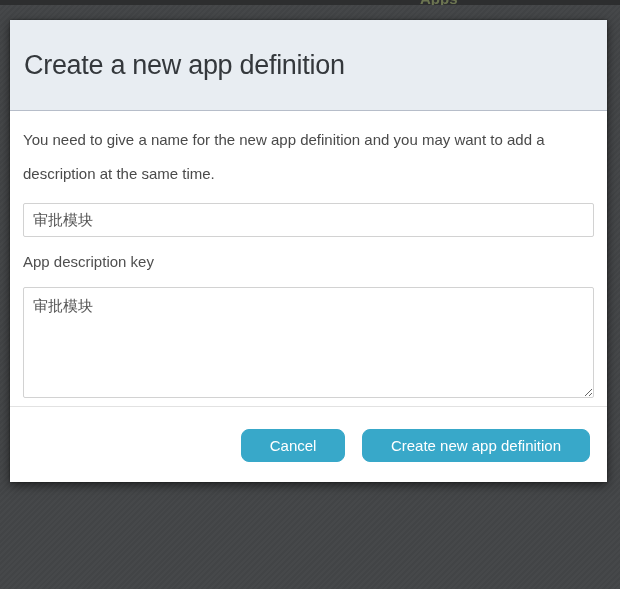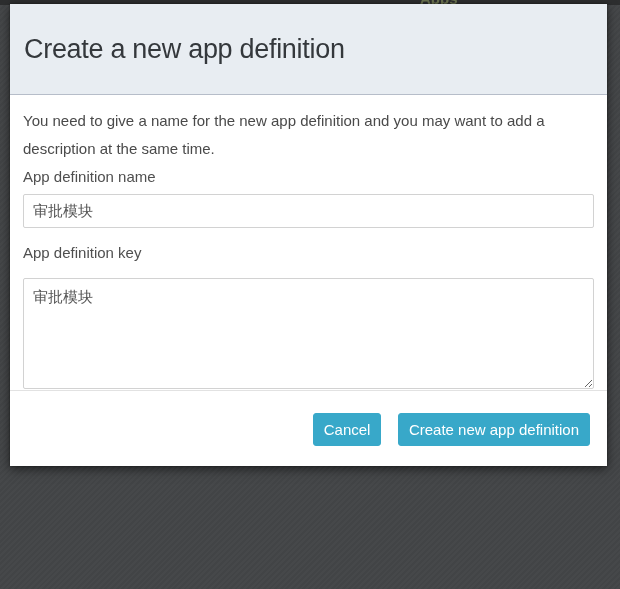--- a/index.html
+++ b/index.html
@@ -14,43 +14,43 @@
   }
   .navbar-strip {
     position: absolute; top: 0; left: 0; right: 0; height: 5px;
     background: #2d2e2f; overflow: hidden;
   }
   .navbar-strip .nav-item-label {
     position: absolute; top: -10px; left: 420px;
     font-size: 15px; color: rgba(160,175,110,0.55); font-weight: bold;
   }
   .modal-dialog {
-    position: absolute; left: 10px; top: 4px;
+    position: absolute; left: 10px; top: 20px;
     width: 597px; height: 462px;
     background: #ffffff;
     box-shadow: 0 3px 10px rgba(0,0,0,0.55), 0 0 2px rgba(0,0,0,0.4);
   }
   .modal-header {
     height: 91px;
     background: #e8edf2;
     border-bottom: 1px solid #b6bdc9;
     display: flex; align-items: center;
     padding: 0 14px;
   }
   .modal-title {
     font-size: 27px; font-weight: 400; color: #34383c;
     letter-spacing: -0.3px;
   }
   .modal-body {
     padding: 12px 13px 0 13px;
   }
   .intro-text {
-    font-size: 15px; line-height: 28px; color: #4a4a4a;
+    font-size: 15px; line-height: 34px; color: #4a4a4a;
     width: 552px;
-    margin-bottom: 5px;
+    margin-bottom: 12px;
   }
   .form-group { margin-bottom: 16px; }
   .field-label {
     display: block;
     font-size: 15px; color: #4f4f4f; font-weight: 400;
     margin-bottom: 8px; line-height: 18px;
   }
   .text-input {
     display: block; width: 100%; height: 34px;
     border: 1px solid #d2d2d2; border-radius: 2px;
@@ -66,24 +66,24 @@
   .modal-footer {
     position: absolute; left: 0; right: 0; bottom: 0;
     border-top: 1px solid #e2e2e2;
     padding: 22px 17px 20px 13px;
     text-align: right;
     background: #ffffff;
   }
   .btn {
     display: inline-block;
     background: #38a8c9; color: #ffffff;
-    border: 1px solid #38a8c9; border-radius: 3px;
+    border: 1px solid #38a8c9; border-radius: 8px;
     font-family: "Liberation Sans", sans-serif;
     font-size: 15px; line-height: 19px;
-    padding: 6px 10px;
+    padding: 6px 28px;
     margin-left: 12px;
     cursor: pointer;
   }
 </style>
 </head>
 <body>
 
 <div class="navbar-strip">
   <span class="nav-item-label">Apps</span>
 </div>
@@ -91,26 +91,25 @@
 <div class="modal-dialog">
 
   <div class="modal-header">
     <h2 class="modal-title">Create a new app definition</h2>
   </div>
 
   <div class="modal-body">
     <p class="intro-text">You need to give a name for the new app definition and you may want to add a description at the same time.</p>
 
     <div class="form-group">
-      <label class="field-label">App definition name</label>
       <input type="text" class="text-input" value="审批模块" style="">
     </div>
 
     <div class="form-group">
-      <label class="field-label">App definition key</label>
+      <label class="field-label">App description key</label>
     </div>
 
     <div class="form-group">
       <textarea class="text-input" style="">审批模块</textarea>
     </div>
   </div>
 
   <div class="modal-footer">
     <button class="btn">Cancel</button>
     <button class="btn">Create new app definition</button>

